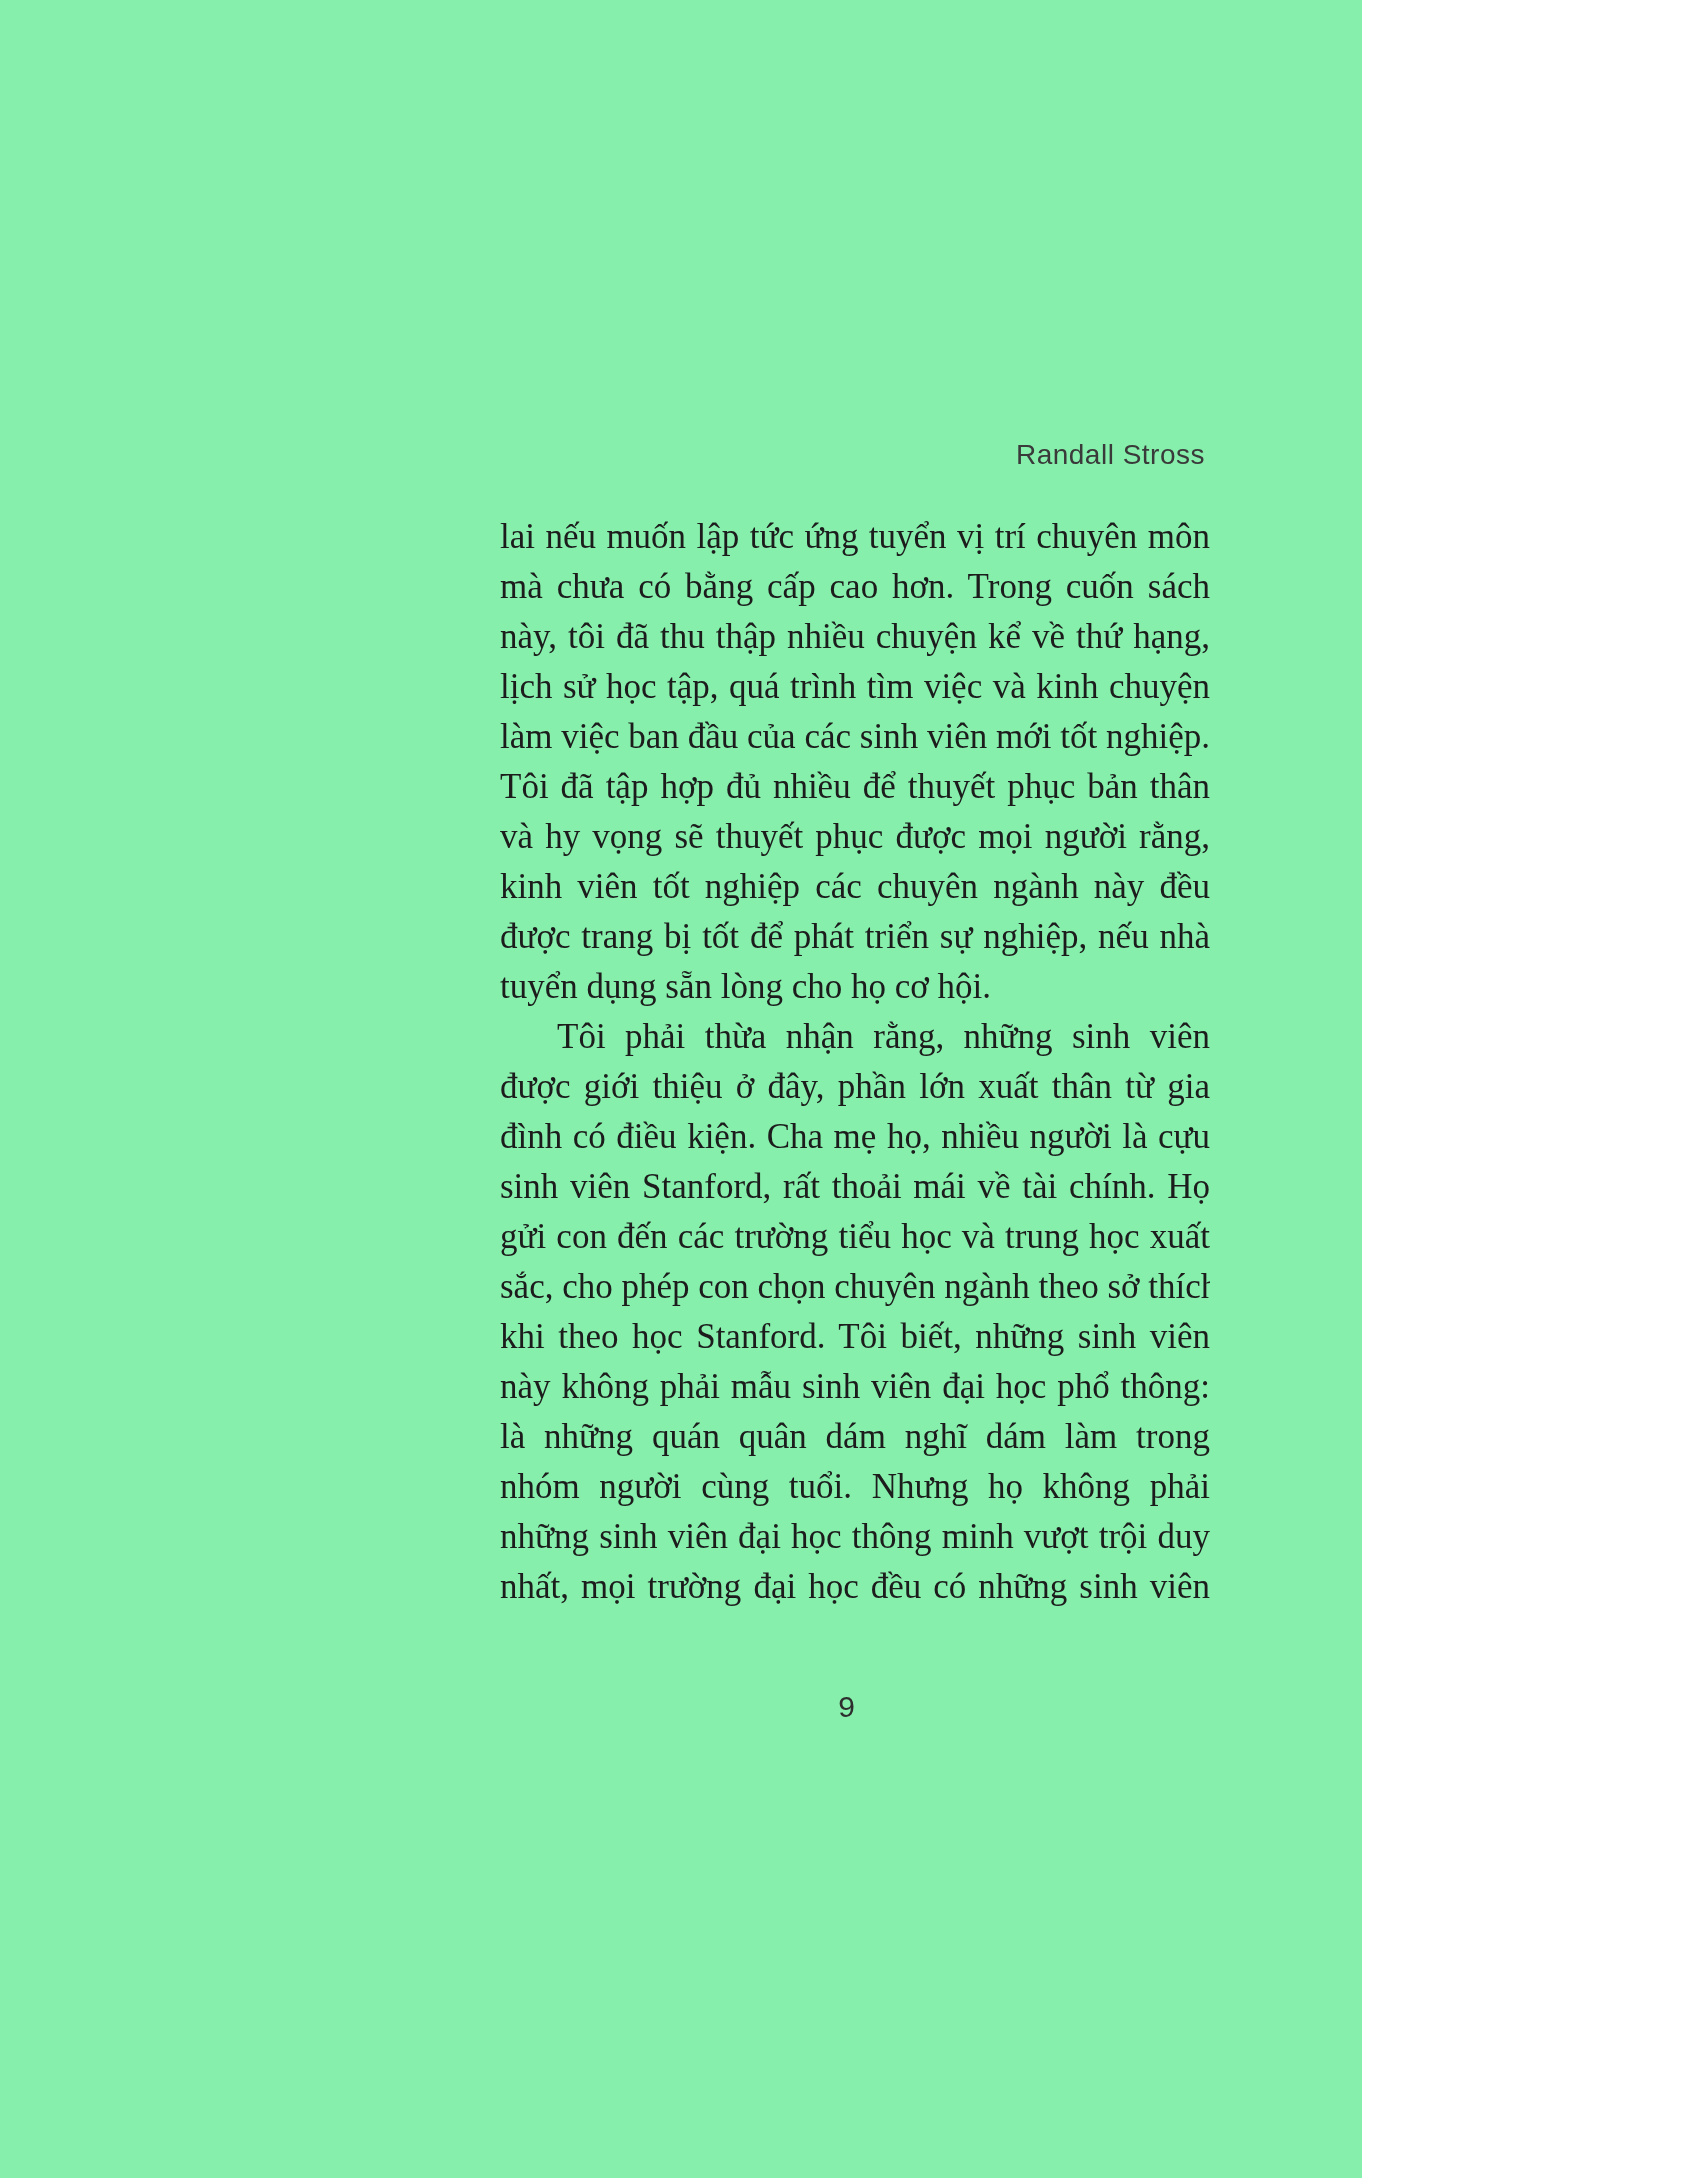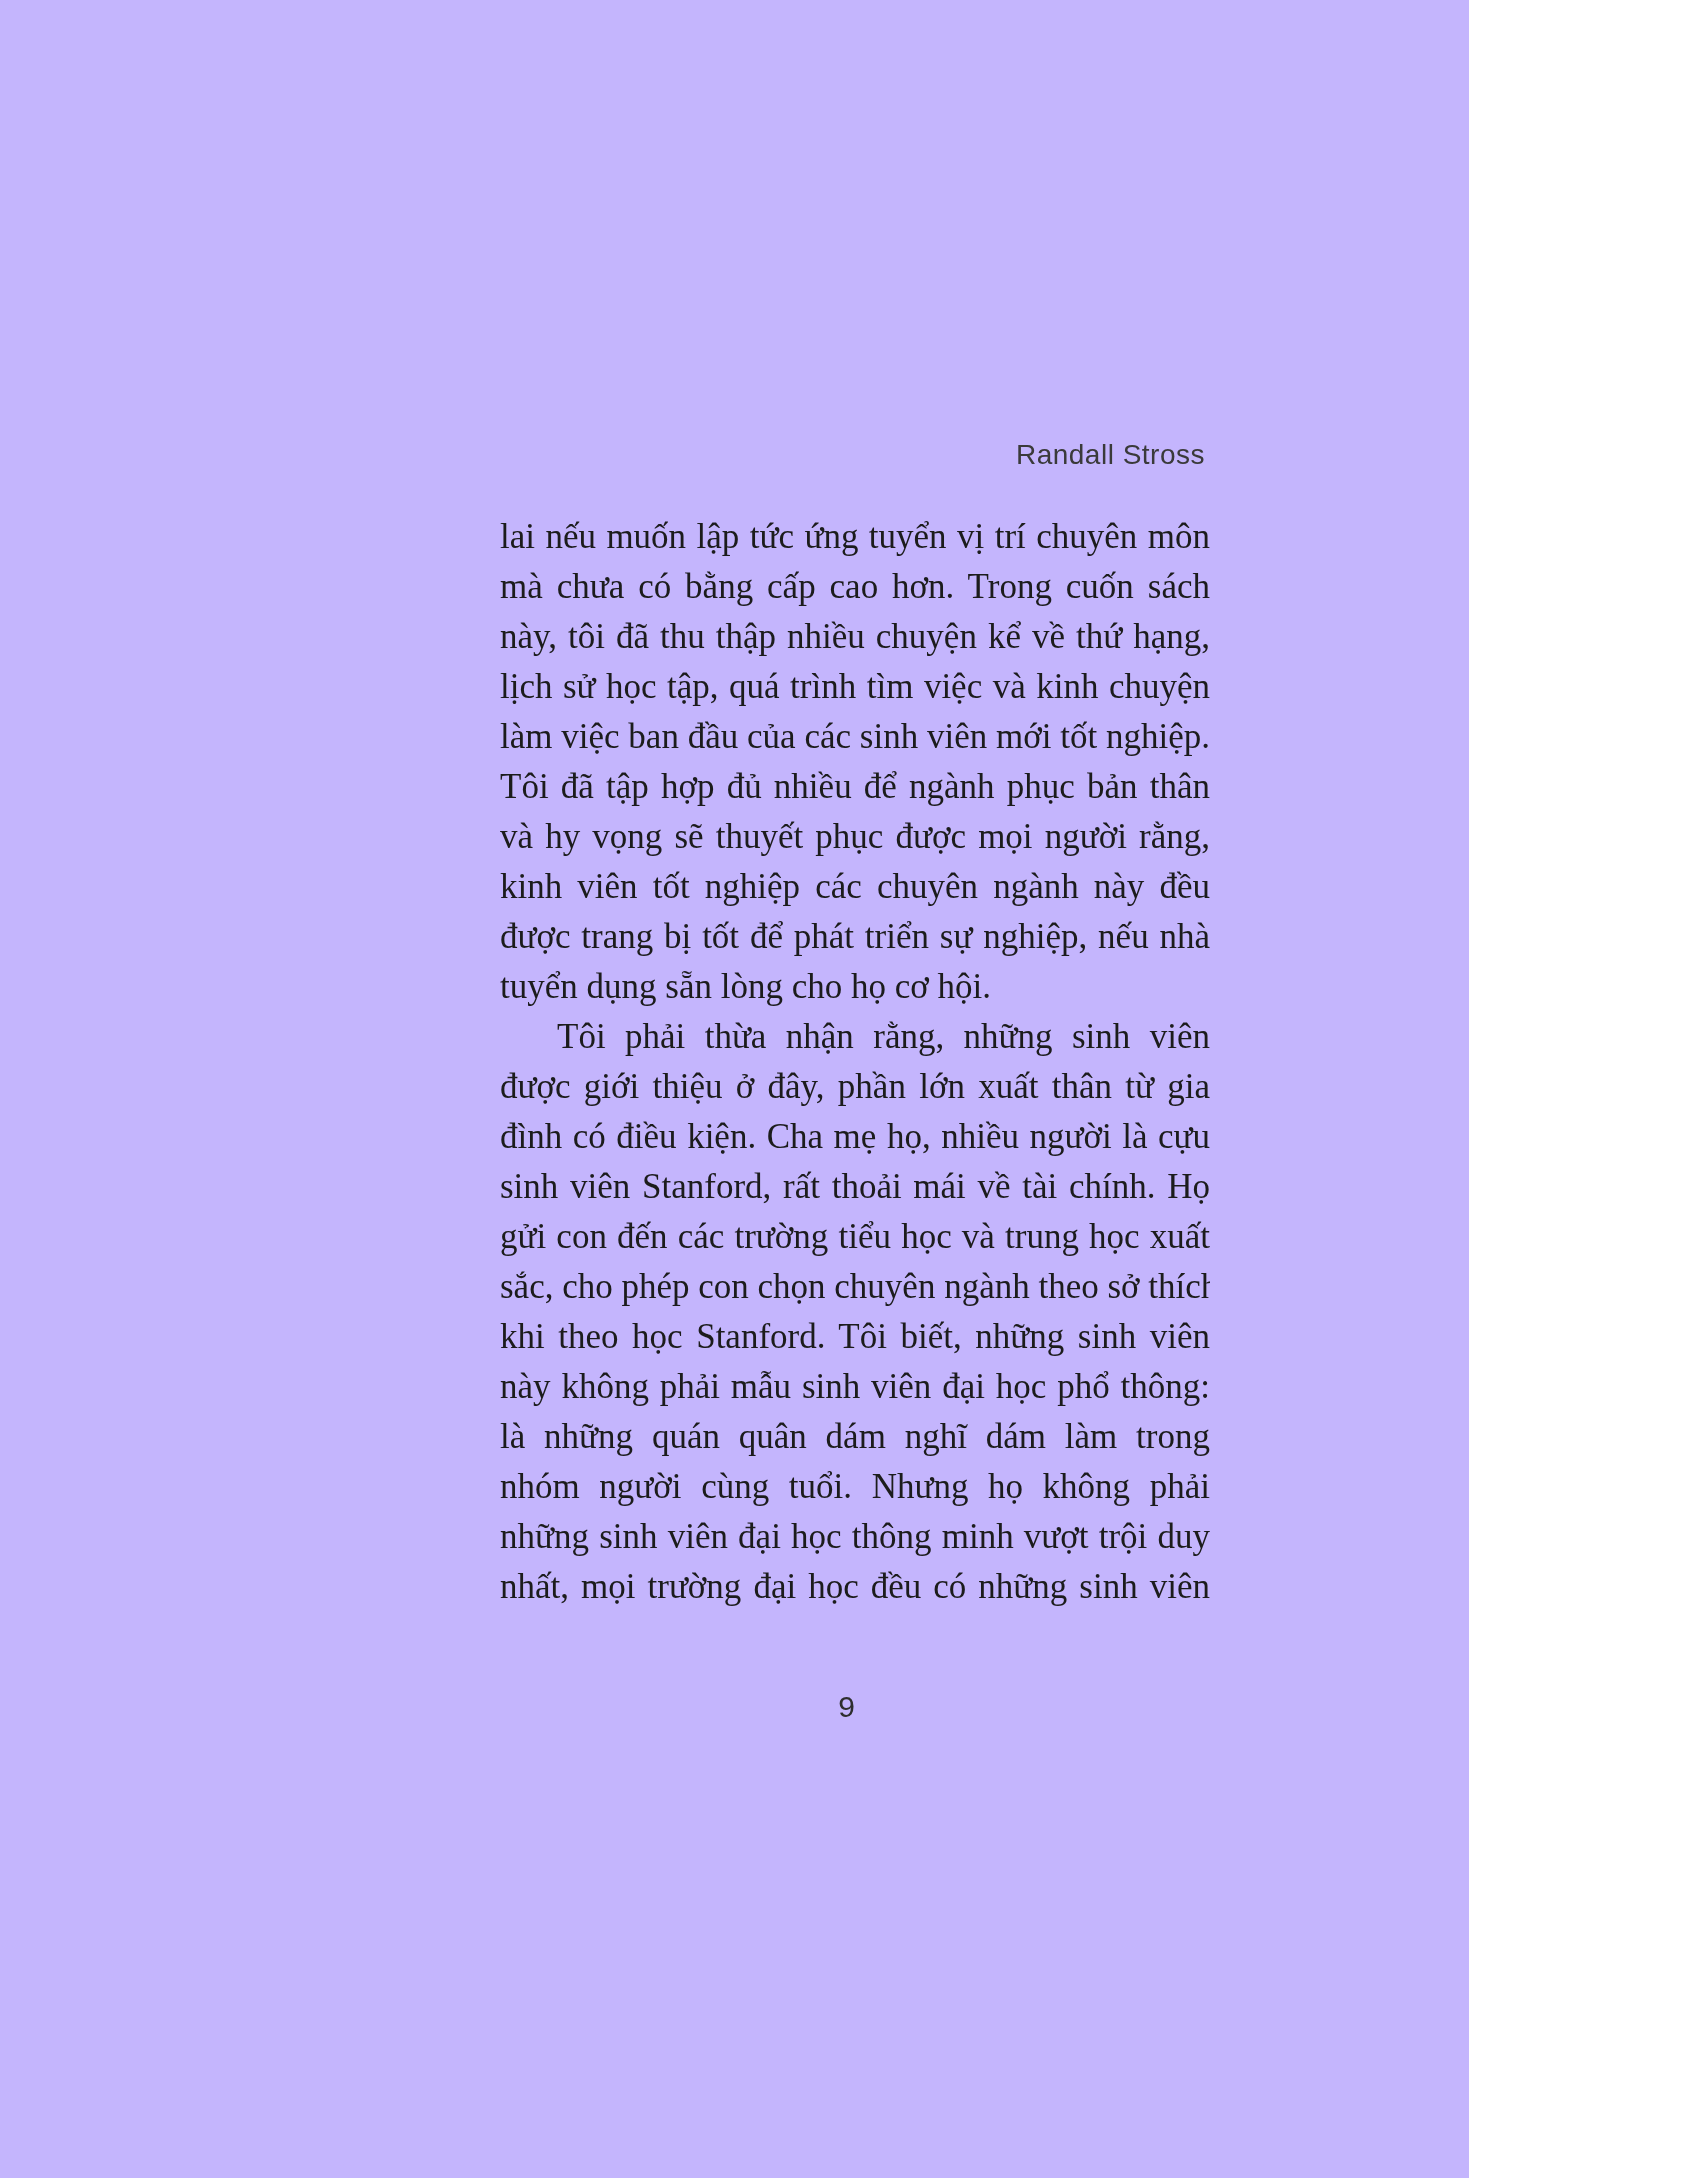--- a/index.html
+++ b/index.html
@@ -2,23 +2,23 @@
 <html><head>
 <meta charset="utf-8">
 <style>
   html, body {
     margin: 0;
     padding: 0;
     background: #ffffff;
   }
   .page {
     position: relative;
-    width: 1469px;
+    width: 1362px;
     height: 2178px;
-    background: #c4b5fd;
+    background: #86efac;
     font-family: "Liberation Serif", "DejaVu Serif", serif;
     color: #1c1c1c;
     overflow: hidden;
   }
   .running-header {
     position: absolute;
     top: 439px;
     left: 500px;
     width: 705px;
     text-align: right;
@@ -73,21 +73,21 @@
 <div class="page">
   <div class="running-header">Randall Stross</div>
 
   <div class="body-text">
       <div class="paragraph">
         <div class="line">lai nếu muốn lập tức ứng tuyển vị trí chuyên môn</div>
         <div class="line">mà chưa có bằng cấp cao hơn. Trong cuốn sách</div>
         <div class="line">này, tôi đã thu thập nhiều chuyện kể về thứ hạng,</div>
         <div class="line">lịch sử học tập, quá trình tìm việc và kinh chuyện</div>
         <div class="line">làm việc ban đầu của các sinh viên mới tốt nghiệp.</div>
-        <div class="line">Tôi đã tập hợp đủ nhiều để ngành phục bản thân</div>
+        <div class="line">Tôi đã tập hợp đủ nhiều để thuyết phục bản thân</div>
         <div class="line">và hy vọng sẽ thuyết phục được mọi người rằng,</div>
         <div class="line">kinh viên tốt nghiệp các chuyên ngành này đều</div>
         <div class="line">được trang bị tốt để phát triển sự nghiệp, nếu nhà</div>
         <div class="line no-justify">tuyển dụng sẵn lòng cho họ cơ hội.</div>
       </div>
       <div class="paragraph">
         <div class="line indent">Tôi phải thừa nhận rằng, những sinh viên</div>
         <div class="line">được giới thiệu ở đây, phần lớn xuất thân từ gia</div>
         <div class="line">đình có điều kiện. Cha mẹ họ, nhiều người là cựu</div>
         <div class="line">sinh viên Stanford, rất thoải mái về tài chính. Họ</div>

